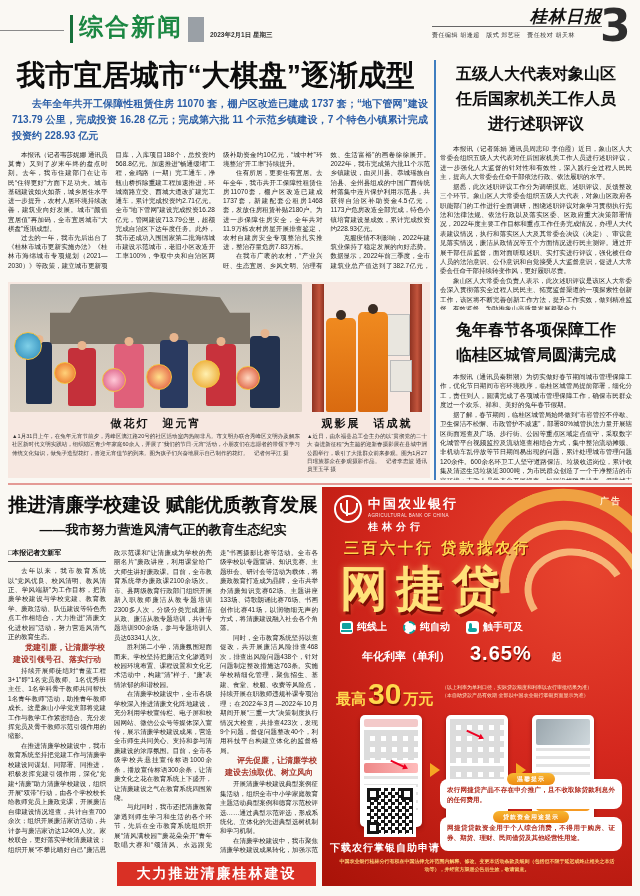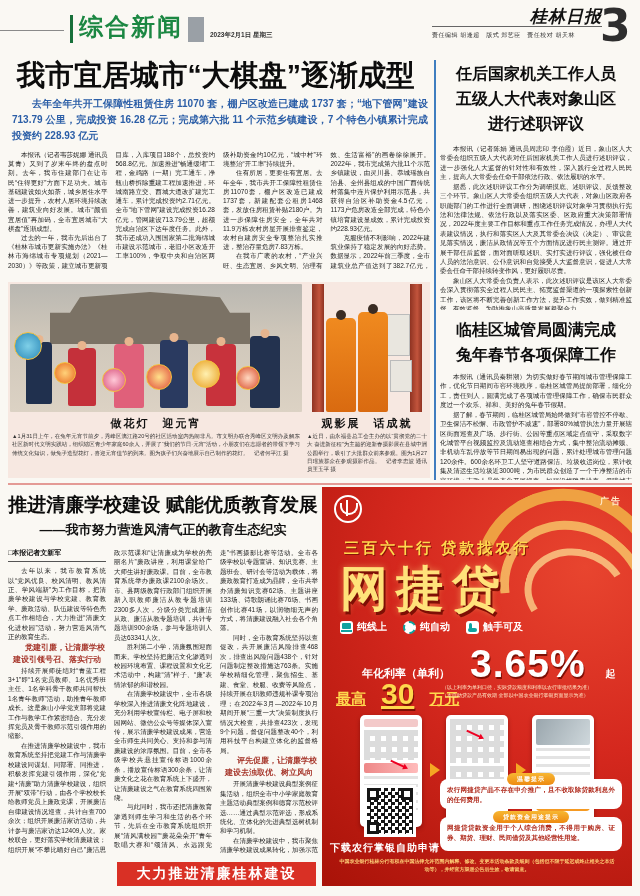--- a/index.html
+++ b/index.html
@@ -72,23 +72,23 @@
   .ad-features{position:absolute;left:18px;top:133px;display:flex;gap:16px;align-items:center;}
   .feat{display:flex;align-items:center;gap:4px;font-size:10px;font-weight:800;}
   .fi{width:13px;height:13px;border-radius:3px;background:#fff;position:relative;flex:0 0 auto;}
   .fi-laptop::before{content:"";position:absolute;left:2px;top:2px;right:2px;height:6px;background:#0fa3a0;border-radius:1px;}
   .fi-laptop::after{content:"";position:absolute;left:1px;bottom:2px;right:1px;height:2px;background:#0fa3a0;}
   .fi-gear{border-radius:50%;border:2px dashed #0fa3a0;background:#fff;box-sizing:border-box;}
   .fi-hand::before{content:"";position:absolute;left:3px;top:2px;width:3px;height:6px;background:#0fa3a0;border-radius:2px;}
   .fi-hand::after{content:"";position:absolute;left:2px;bottom:2px;width:9px;height:4px;background:#0fa3a0;border-radius:2px;}
   .ad-rate{position:absolute;left:40px;top:155px;display:flex;align-items:baseline;gap:20px;}
   .rate-label{font-size:11px;font-weight:800;}
-  .rate-val{font-size:39px;font-weight:900;letter-spacing:1px;text-shadow:1px 2px 0 #7e0f05;}
+  .rate-val{font-size:20px;font-weight:900;letter-spacing:1px;text-shadow:1px 2px 0 #7e0f05;}
   .rate-suffix{font-size:10px;font-weight:700;}
-  .ad-amount{position:absolute;left:14px;top:190px;display:flex;align-items:baseline;gap:15px;color:#ffd84d;text-decoration:underline;}
+  .ad-amount{position:absolute;left:14px;top:190px;display:flex;align-items:baseline;gap:2px;color:#ffd84d;}
   .amt-pre{font-size:15px;font-weight:900;}
   .amt-val{font-size:30px;font-weight:900;text-shadow:1px 2px 0 #7e0f05;}
   .amt-suf{font-size:15px;font-weight:900;}
   .ad-note{position:absolute;left:120px;top:196px;width:180px;font-size:5px;line-height:1.6;color:#ffe9c8;}
   .phones{position:absolute;left:0;top:228px;width:310px;height:120px;}
   .phone{position:absolute;top:0;width:62px;height:112px;background:#fff;border-radius:5px;box-shadow:0 2px 4px rgba(60,0,0,.4);padding:4px;box-sizing:border-box;}
   .ph-head{height:8px;background:#f3c9c9;border-radius:2px;margin-bottom:3px;}
   .ph-grid{height:30px;background:repeating-linear-gradient(90deg,#d9d9d9 0 6px,transparent 6px 11px),repeating-linear-gradient(#d9d9d9 0 6px,transparent 6px 11px);opacity:.9;margin-bottom:3px;}
   .ph-banner{height:10px;background:linear-gradient(90deg,#e88, #fbb);border-radius:2px;margin-bottom:3px;}
   .ph-rows{height:34px;background:repeating-linear-gradient(#e3e3e3 0 3px,transparent 3px 8px);}
@@ -160,33 +160,33 @@
       <div class="p2-fig" style="left:20px;top:34px;width:30px;height:94px;"></div>
       <div class="p2-fig" style="left:52px;top:28px;width:30px;height:100px;"></div>
     </div>
     <div class="cap-title" style="left:2px;top:134px;width:292px;">做花灯　迎元宵</div>
     <div class="cap-text" style="left:4px;top:150px;width:288px;">▲1月31日上午，在兔年元宵节前夕，秀峰区漓江路20号的社区活动室内热闹非凡。市文明办联合秀峰区文明办及解东社区新时代文明实践站，组织辖区青少年家庭60余人，开展了“我们的节日·元宵”活动，小朋友们在志愿者的带领下学习传统文化知识，做兔子造型花灯，喜迎元宵佳节的到来。图为孩子们兴奋地展示自己制作的花灯。　记者何平江 摄</div>
     <div class="cap-title" style="left:298px;top:134px;width:122px;">观影展　话成就</div>
     <div class="cap-text" style="left:299px;top:150px;width:120px;">▲近日，由永福县总工会主办的以“贯彻党的二十大 奋进新征程”为主题的迎新春摄影展在县城中洲公园举行，吸引了大批群众前来参观。图为1月27日瑶族群众在参观摄影作品。　记者李忠波 通讯员王玉平 摄</div>
   </div>
 
   <div class="abs r-art-title" style="top:62px;">
+    <div>五级人大代表对象山区</div>
     <div>任后国家机关工作人员</div>
-    <div>五级人大代表对象山区</div>
     <div>进行述职评议</div>
   </div>
   <div class="abs r-body" style="top:144px;height:166px;">
     <p>本报讯（记者陈娟 通讯员周志印 李伯霞）近日，象山区人大常委会组织五级人大代表对任后国家机关工作人员进行述职评议，进一步强化人大监督的针对性和有效性，深入践行全过程人民民主，提高人大常委会任命干部依法行政、依法履职的水平。</p>
     <p>据悉，此次述职评议工作分为调研摸底、述职评议、反馈整改三个环节。象山区人大常委会组织五级人大代表，对象山区政府各职能部门的工作进行全面调研，围绕述职评议对象学习贯彻执行宪法和法律法规、依法行政以及落实区委、区政府重大决策部署情况，2022年度主要工作目标和重点工作任务完成情况，办理人大代表建议情况，执行和落实区人大及其常委会决议（决定）、审议意见落实情况，廉洁从政情况等五个方面情况进行民主测评。通过开展干部任后监督，面对面听取述职、实打实进行评议，强化被任命人员的法治意识、公仆意识和自觉接受人大监督意识，促进人大常委会任命干部持续转变作风，更好履职尽责。</p>
     <p>象山区人大常委会负责人表示，此次述职评议是该区人大常委会深入贯彻落实全过程人民民主、拓宽监督渠道的一项探索性创新工作，该区将不断完善创新工作方法，提升工作实效，做到精准监督、有效监督，为助推象山高质量发展凝聚合力。</p>
   </div>
 
   <div class="abs r-art-title" style="top:318px;">
+    <div>兔年春节各项保障工作</div>
     <div>临桂区城管局圆满完成</div>
-    <div>兔年春节各项保障工作</div>
   </div>
   <div class="abs r-body" style="top:372px;height:108px;">
     <p>本报讯（通讯员秦耕潮）为切实做好春节期间城市管理保障工作，优化节日期间市容环境秩序，临桂区城管局提前部署，细化分工，责任到人，圆满完成了各项城市管理保障工作，确保市民群众度过一个欢乐、祥和、美好的兔年春节假期。</p>
     <p>据了解，春节期间，临桂区城管局始终做到“市容管控不停歇、卫生保洁不松懈、市政管护不减速”，部署80%城管执法力量开展辖区街面巡查及广场、步行街、公园等重点区域定点值守，采取数字化城管平台视频监控及流动巡查相结合方式，集中整治流动摊贩、非机动车乱停放等节日期间易出现的问题，累计处理城市管理问题120余件。600余名环卫工人坚守道路保洁、垃圾收运岗位，累计收集及清运生活垃圾近3000吨，为市民群众创造了一个干净整洁的市容环境；市政人员常态化开展巡查，加强设施隐患排查，保障城市照明及亮化设施正常运转，并在金山广场、文化广场设花灯造型亮化，主次干道悬挂灯笼，为春节营造欢乐喜庆的节日氛围。</p>
 
   </div>
 
   <div class="abs b-title">推进清廉学校建设 赋能优质教育发展</div>
   <div class="abs b-subtitle">——我市努力营造风清气正的教育生态纪实</div>
   <div class="abs b-flow">
@@ -208,20 +208,25 @@
   <div class="abs red-banner">大力推进清廉桂林建设</div>
 
   <div class="abs ad">
     <div class="wheat">
         <i class="a1"></i>
         <i class="a2"></i>
         <i class="a3"></i>
       </div>
     <div class="ad-logo-row">
       <div class="abc-logo"></div>
+      <div style="margin-left:6px;">
+        <div class="ad-bank-cn">中国农业银行</div>
+        <div class="ad-bank-en">AGRICULTURAL BANK OF CHINA</div>
+        <div class="ad-branch">桂林分行</div>
+      </div>
     </div>
     <div class="ad-tag">广告</div>
     <div class="ad-slogan">三百六十行 贷款找农行</div>
     <div class="ad-product">网捷贷</div>
     <div class="ad-features">
       <div class="feat">
           <span class="fi fi-laptop"></span>
           <span>纯线上</span>
         </div>
       <div class="feat">

